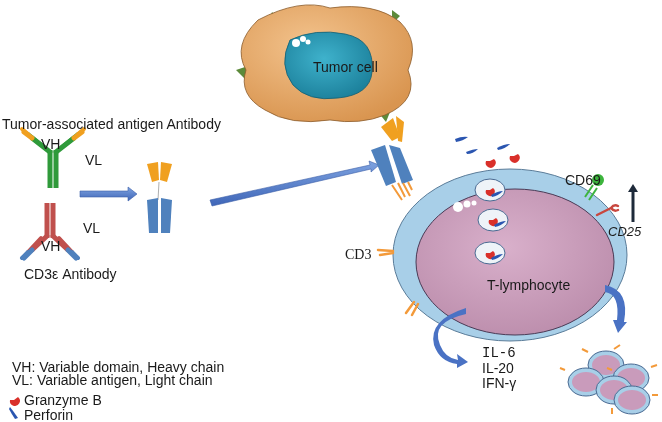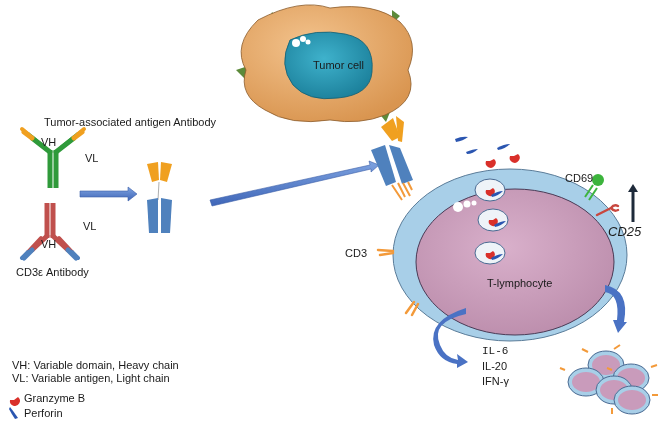--- a/index.html
+++ b/index.html
@@ -1,18 +1,18 @@
 <!DOCTYPE html>
 <html><head>
 <meta charset="utf-8">
 <style>
   html,body{margin:0;padding:0;background:#fff;}
   body{width:662px;height:422px;position:relative;overflow:hidden;font-family:"Liberation Sans",sans-serif;}
   svg{position:absolute;left:0;top:0;}
-  .lbl{position:absolute;font-size:11px;color:#1a1a1a;white-space:nowrap;line-height:1.2;}
+  .lbl{position:absolute;font-size:14px;color:#1a1a1a;white-space:nowrap;line-height:1.2;}
   .lbl-lg{font-size:13px;}
 </style>
 </head>
 <body>
 
 <svg width="662" height="422" viewBox="0 0 662 422">
   <defs>
     <linearGradient id="arrowGrad" x1="0" y1="0" x2="0" y2="1">
       <stop offset="0" stop-color="#7ea3e0"></stop>
       <stop offset="1" stop-color="#3f66b8"></stop>
@@ -147,31 +147,31 @@
     <ellipse cx="614" cy="390" rx="14" ry="10" fill="#c99bbb"></ellipse>
     <ellipse cx="632" cy="400" rx="18" ry="14" fill="#a8cfe8" stroke="#4a6a92"></ellipse>
     <ellipse cx="632" cy="400" rx="14" ry="10" fill="#c99bbb"></ellipse>
     <path d="M588,352 L582,349 M614,349 L620,345 M651,367 L657,365 M565,370 L560,368 M652,395 L658,395 M612,408 L612,414 M607,368 L612,370" stroke="#f39a3a" stroke-width="2"></path>
   </g>
 
   <path d="M10,400 a5,5 0 1,0 8,-3 l-4,3 z" fill="#d9302a"></path>
   <path d="M10,407 Q14,412 18,418 L15,419 Q11,413 9,409 Z" fill="#2a55b0"></path>
 </svg>
 
-<div class="lbl" style="left:2px;top:116px;margin-left:42px;">Tumor-associated antigen Antibody</div>
+<div class="lbl" style="left:2px;top:116px;">Tumor-associated antigen Antibody</div>
 <div class="lbl" style="left:41px;top:136px;">VH</div>
 <div class="lbl" style="left:85px;top:152px;">VL</div>
 <div class="lbl" style="left:83px;top:220px;">VL</div>
 <div class="lbl" style="left:41px;top:238px;">VH</div>
-<div class="lbl" style="left:16px;top:266px;">CD3ε Antibody</div>
+<div class="lbl" style="left:24px;top:266px;">CD3ε Antibody</div>
 
 <div class="lbl" style="left:313px;top:59px;">Tumor cell</div>
 <div class="lbl" style="left:487px;top:277px;">T-lymphocyte</div>
 
-<div class="lbl" style="left:345px;top:247px;">CD3</div>
+<div class="lbl" style="left:345px;top:247px;font-family:Liberation Serif, serif;">CD3</div>
 <div class="lbl" style="left:565px;top:172px;">CD69</div>
 <div class="lbl lbl-lg" style="left:608px;top:224px;font-style:italic;">CD25</div>
 
 <div class="lbl" style="left:482px;top:345px;font-family:Liberation Mono, monospace;">IL-6</div>
 <div class="lbl" style="left:482px;top:360px;">IL-20</div>
 <div class="lbl" style="left:482px;top:375px;">IFN-γ</div>
 
 <div class="lbl" style="left:12px;top:359px;">VH: Variable domain, Heavy chain</div>
 <div class="lbl" style="left:12px;top:372px;">VL: Variable antigen, Light chain</div>
 <div class="lbl" style="left:24px;top:392px;text-align:right;">Granzyme B</div>

